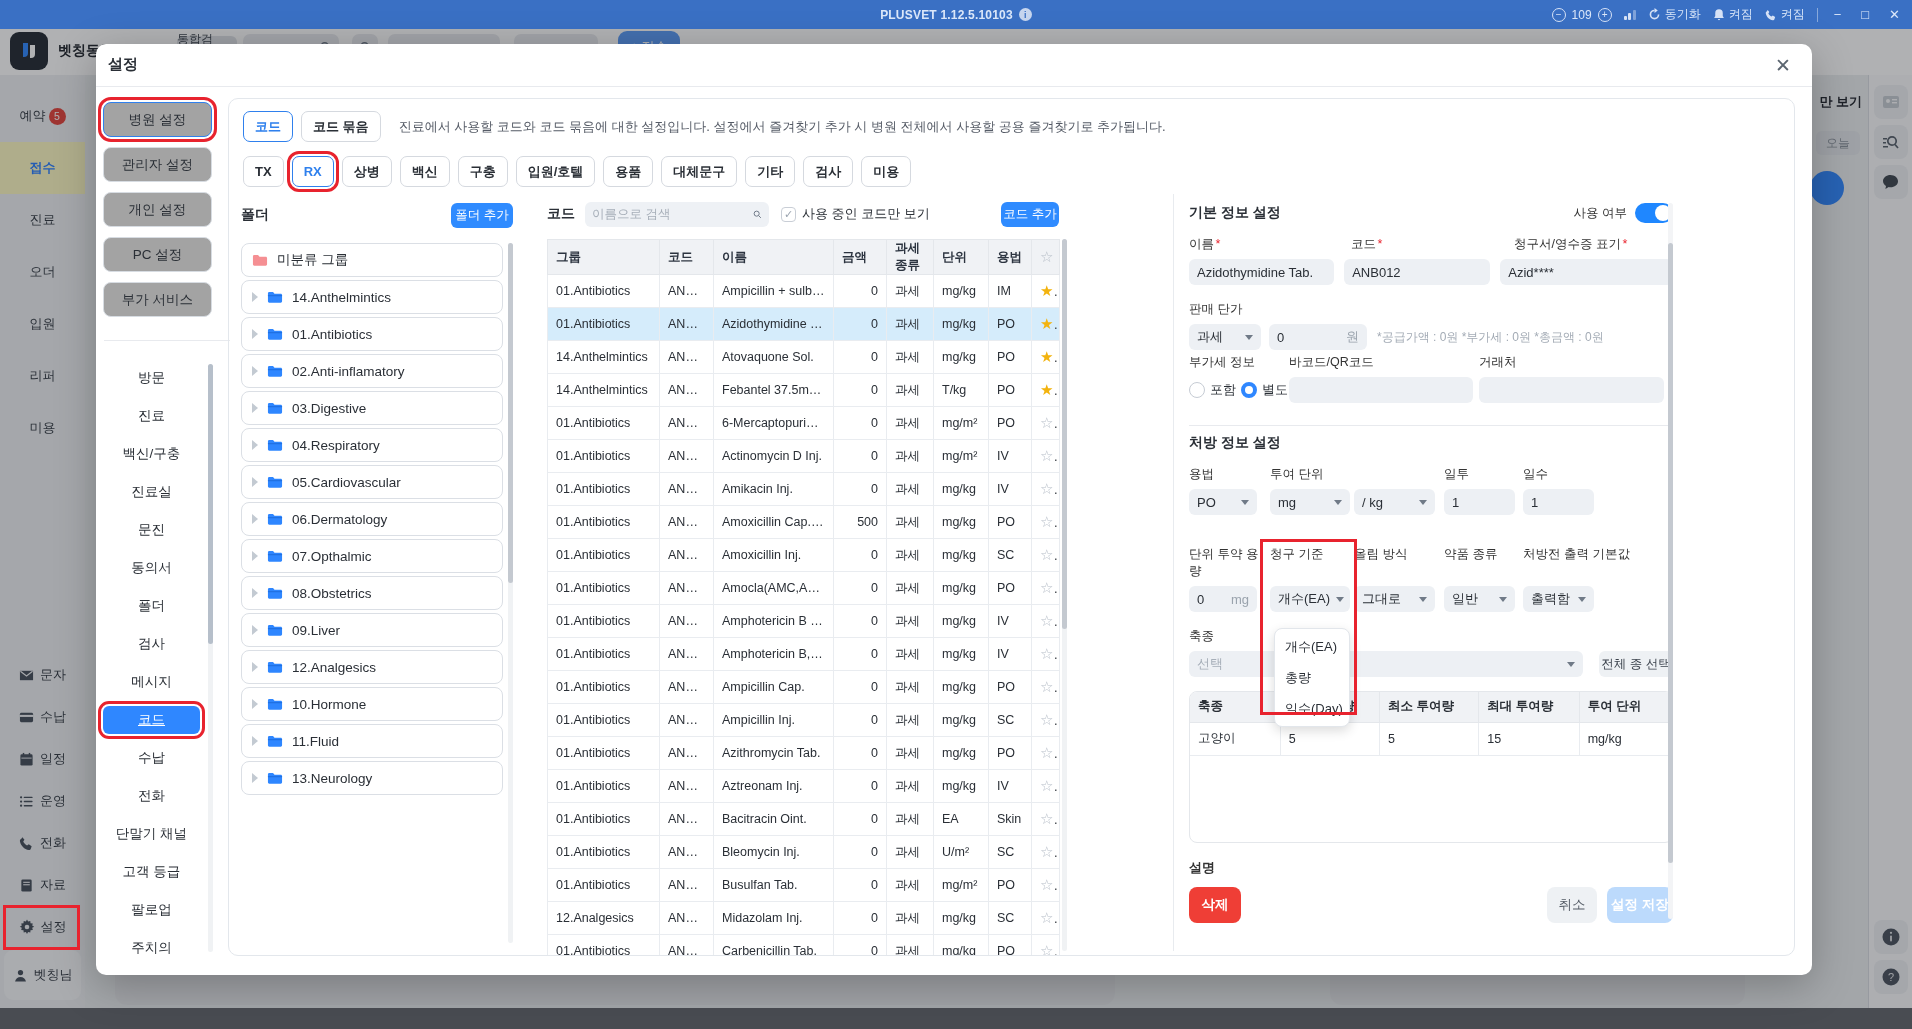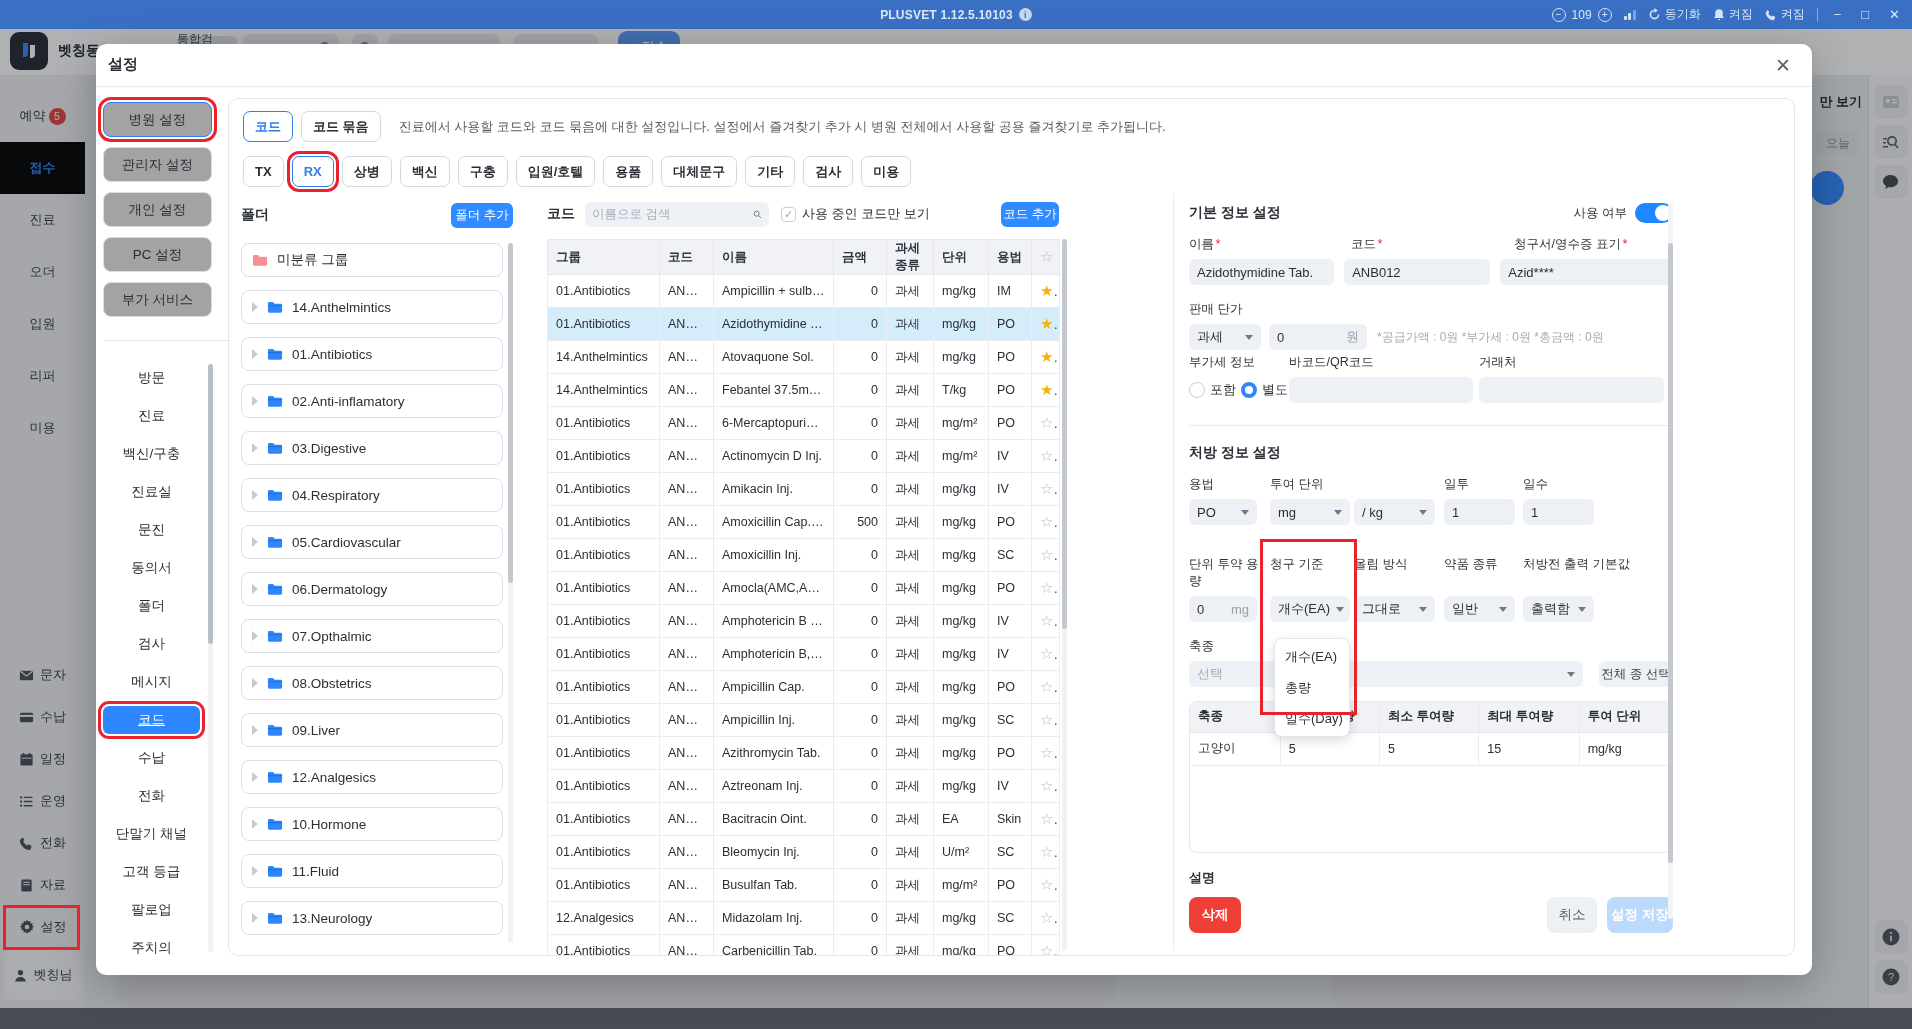--- a/index.html
+++ b/index.html
@@ -27,21 +27,21 @@
   .scope{position:absolute;left:177px;top:7px;width:60px;height:24px;background:#dfe2e7;border-radius:6px;font-size:12px;color:#3c434d;display:flex;align-items:center;justify-content:center;gap:4px}
   .hsearch{position:absolute;left:243px;top:5px;width:96px;height:27px;background:#e8eaee;border-radius:7px;display:flex;align-items:center;justify-content:flex-end;padding-right:6px}
   .hsrch2{position:absolute;left:352px;top:5px;width:26px;height:27px;background:#e8eaee;border-radius:7px;display:flex;align-items:center;justify-content:center}
   .hsel1{position:absolute;left:388px;top:5px;width:112px;height:27px;background:#e8eaee;border-radius:7px;display:flex;align-items:center;justify-content:flex-end;padding-right:8px}
   .hsel2{position:absolute;left:514px;top:5px;width:84px;height:27px;background:#e8eaee;border-radius:7px;display:flex;align-items:center;justify-content:flex-end;padding-right:8px}
   .hreg{position:absolute;left:618px;top:2px;width:62px;height:32px;background:#5a9cf8;color:#fff;border-radius:9px;font-size:13px;display:flex;align-items:center;justify-content:center}
 
   
   .sidebar{position:absolute;left:0;top:75px;width:85px;height:933px;background:#eef0f3;z-index:2;font-size:13px}
   .sb-item{height:52px;display:flex;align-items:center;justify-content:center;gap:3px;color:#343b44;position:relative}
-  .sb-item.active{background:#000000;color:#2b7fff;font-weight:bold}
+  .sb-item.active{background:#fef9c3;color:#2b7fff;font-weight:bold}
   .badge{min-width:17px;height:17px;border-radius:9px;background:#e5443c;color:#fff;font-size:10.5px;display:inline-flex;align-items:center;justify-content:center;padding:0 4px}
   .badge:empty{display:none}
   .sb-bottom{position:absolute;left:0;bottom:8px;width:85px}
   .sb-bitem{height:42px;display:flex;align-items:center;justify-content:center;gap:6px;color:#343b44}
   .sb-bitem svg{flex:0 0 auto}
   .sb-user{margin:2px 4px 0 4px;height:50px;background:#f6f7f9;border-radius:9px}
 
   
   .bgp{position:absolute;background:#e7e9ec;border-radius:12px;z-index:1}
   .bgp1{left:115px;top:90px;width:1000px;height:915px}
@@ -82,21 +82,21 @@
   .tab{height:31px;padding:0 11px;border:1px solid #d5d9df;border-radius:7px;background:#fff;font-size:13px;display:flex;align-items:center;color:#2a2f36;font-weight:bold}
   .tab.active{border:1.5px solid #2f80ed;color:#2f80ed}
   .tabs-desc{font-size:13px;color:#555b66;margin-left:10px;font-weight:normal}
 
   
   .fold-head{position:absolute;left:12px;top:102px;width:272px;height:28px;display:flex;align-items:center;justify-content:space-between}
   .fold-title{font-size:14px;font-weight:bold}
   .btn-blue{background:#2f8bff;color:#fff;border-radius:6px;font-size:12.5px;display:flex;align-items:center;justify-content:center}
   .fold-add{width:62px;height:25px}
   .fold-list{position:absolute;left:12px;top:144px;width:262px}
-  .fold-card{height:34px;margin-bottom:13px;border:1px solid #dbdfe5;border-radius:8px;display:flex;align-items:center;padding:0 10px;gap:9px;font-size:13.5px;background:#fff}
+  .fold-card{height:34px;margin-bottom:3px;border:1px solid #dbdfe5;border-radius:8px;display:flex;align-items:center;padding:0 10px;gap:9px;font-size:13.5px;background:#fff}
   .chev{width:0;height:0;border-top:5px solid transparent;border-bottom:5px solid transparent;border-left:6px solid #c3cad2}
   .fold-scroll{position:absolute;left:279px;top:144px;width:5px;height:700px;border-radius:3px;background:#f0f2f4}
   .fold-scroll i{position:absolute;top:0;left:0;width:5px;height:340px;background:#c4c9d0;border-radius:3px;display:block}
 
   
   .code-head{position:absolute;left:318px;top:100px;width:512px;height:30px;display:flex;align-items:center}
   .code-title{font-size:14px;font-weight:bold;margin-right:10px}
   .srch{width:184px;height:25px;background:#eef1f5;border-radius:6px;display:flex;align-items:center;padding:0 7px}
   .srch input{flex:1;border:none;background:transparent;outline:none;font-size:12.5px;color:#333;font-family:inherit}
   .srch input::placeholder{color:#a6aeb8}
@@ -986,21 +986,21 @@
           <span class="radio"></span>
             <span>포함</span>
           <span class="radio on"></span>
             <span>별도</span>
         </span>
         <span class="ipt" style="width:184px;margin-right:6px"></span>
         <span class="ipt" style="width:185px"></span>
       </div>
 
       <div class="ddiv"></div>
-      <div class="d-h" style="margin-top:18px">처방 정보 설정</div>
+      <div class="d-h" style="margin-top:8px">처방 정보 설정</div>
 
       <div class="lblrow" style="margin-top:14px">
         <span style="width:81px" class="lbl">용법</span>
         <span style="width:174px" class="lbl">투여 단위</span>
         <span style="width:79px" class="lbl">일투</span>
         <span class="lbl">일수</span>
       </div>
       <div class="ctlrow">
         <span class="sel" style="width:68px;margin-right:13px">
             <span>PO</span>

